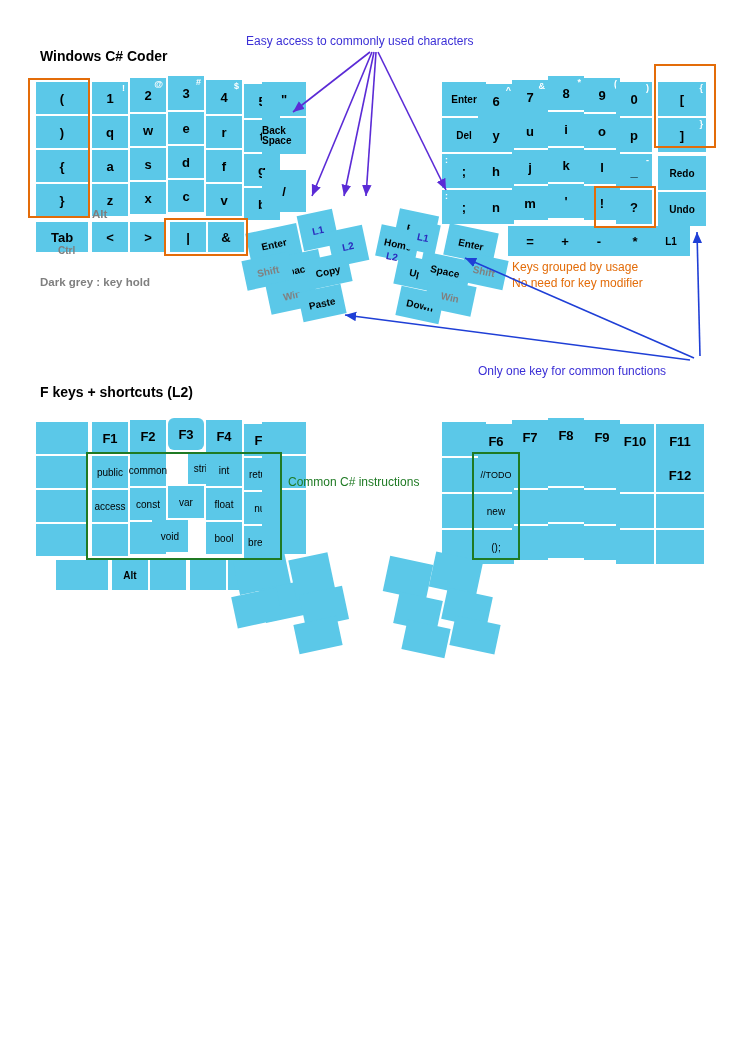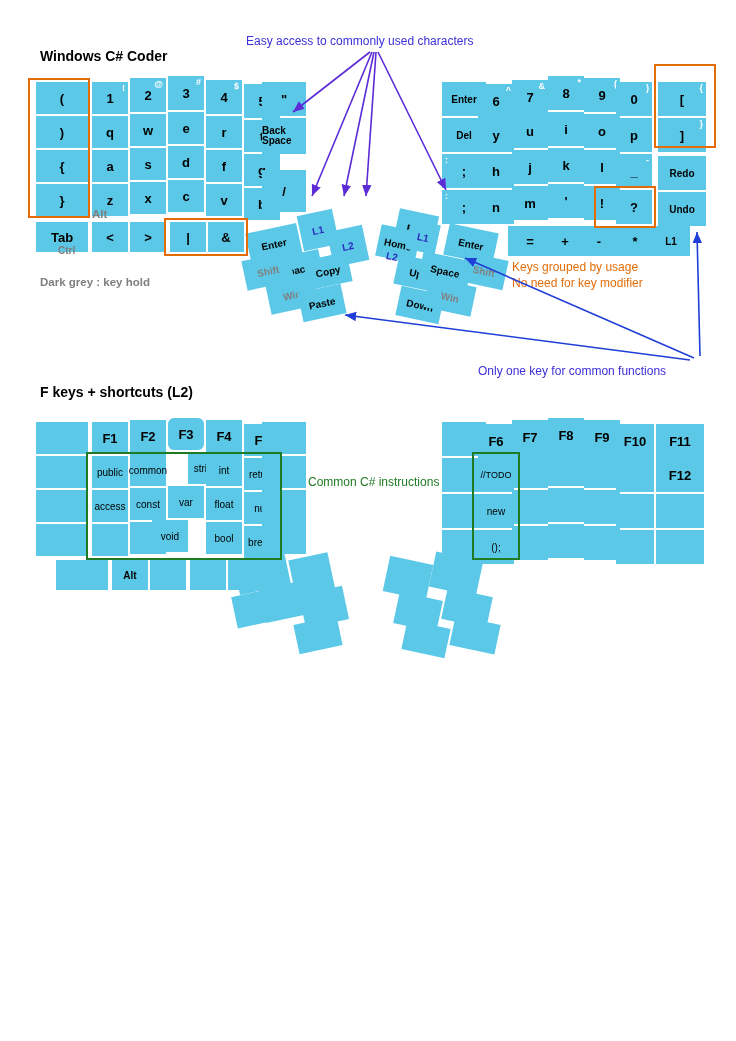--- a/index.html
+++ b/index.html
@@ -436,21 +436,21 @@
 <div class="key" style="left:228px;top:560px;width:36px;height:30px;"></div>
 
 <div class="key" style="left:236px;top:556px;width:52px;height:34px;transform:rotate(-12deg);"></div>
 <div class="key" style="left:262px;top:584px;width:52px;height:34px;transform:rotate(-12deg);"></div>
 <div class="key" style="left:292px;top:556px;width:40px;height:40px;transform:rotate(-12deg);"></div>
 <div class="key" style="left:302px;top:590px;width:44px;height:34px;transform:rotate(-12deg);"></div>
 <div class="key" style="left:234px;top:592px;width:46px;height:32px;transform:rotate(-12deg);"></div>
 <div class="key" style="left:296px;top:620px;width:44px;height:30px;transform:rotate(-12deg);"></div>
 
 <div class="gbox" style="left:86px;top:452px;width:196px;height:108px;"></div>
-<div class="note-green" style="left:288px;top:475px;margin-left:20px;">Common C# instructions</div>
+<div class="note-green" style="left:288px;top:475px;">Common C# instructions</div>
 
 <div class="key" style="left:442px;top:422px;width:44px;height:34px;"></div>
 <div class="key" style="left:478px;top:424px;width:36px;height:34px;">
     <span>F6</span>
   </div>
 <div class="key" style="left:512px;top:420px;width:36px;height:34px;">
     <span>F7</span>
   </div>
 <div class="key" style="left:548px;top:418px;width:36px;height:34px;">
     <span>F8</span>

